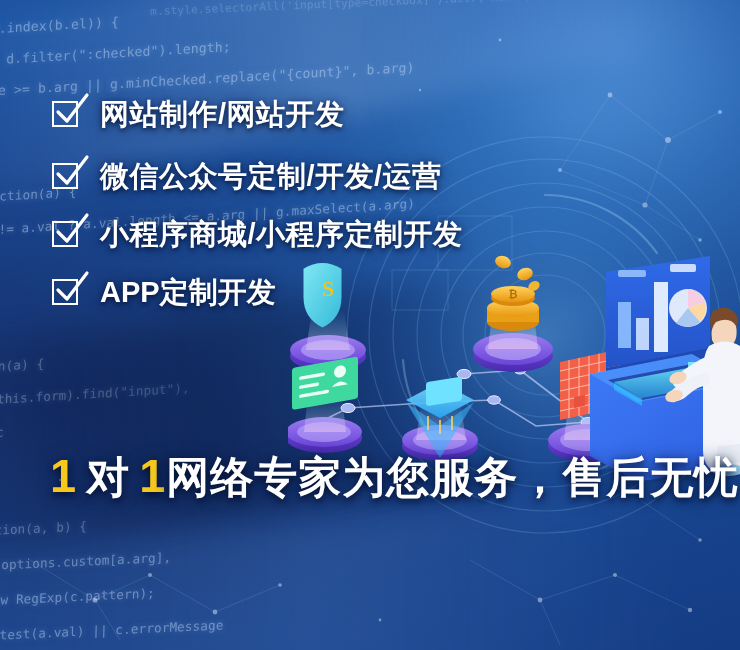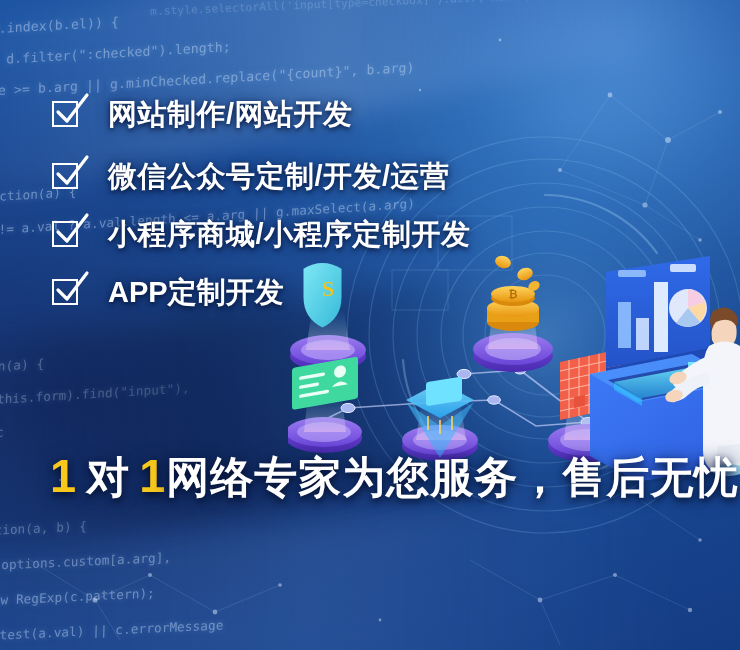--- a/index.html
+++ b/index.html
@@ -45,21 +45,21 @@
     filter:blur(12px);}
 
   
   .net{position:absolute;inset:0;pointer-events:none;opacity:.55;}
 
   
   .rings{position:absolute;left:330px;top:120px;width:430px;height:430px;pointer-events:none;opacity:.62;}
 
   
   .list{position:absolute;left:52px;top:100px;width:640px;}
-  .row{position:relative;height:28px;margin-bottom:30px;display:flex;align-items:center;gap:8px;}
+  .row{position:relative;height:28px;margin-bottom:30px;display:flex;align-items:center;}
   .row:nth-child(1){margin-bottom:34px;}
   .cbx{position:relative;width:30px;height:30px;flex:0 0 30px;}
   .cbx .bx{position:absolute;left:0;top:2px;width:26px;height:26px;border:2.4px solid #fff;}
   .cbx .tick{position:absolute;left:-1px;top:-8px;width:40px;height:40px;}
   .lbl{
     margin-left:18px;color:#fff;font-weight:bold;
     font-size:29px;line-height:1;letter-spacing:.5px;
     text-shadow:0 2px 5px rgba(4,16,48,.85),0 0 14px rgba(10,30,80,.7);
     white-space:nowrap;
   }

